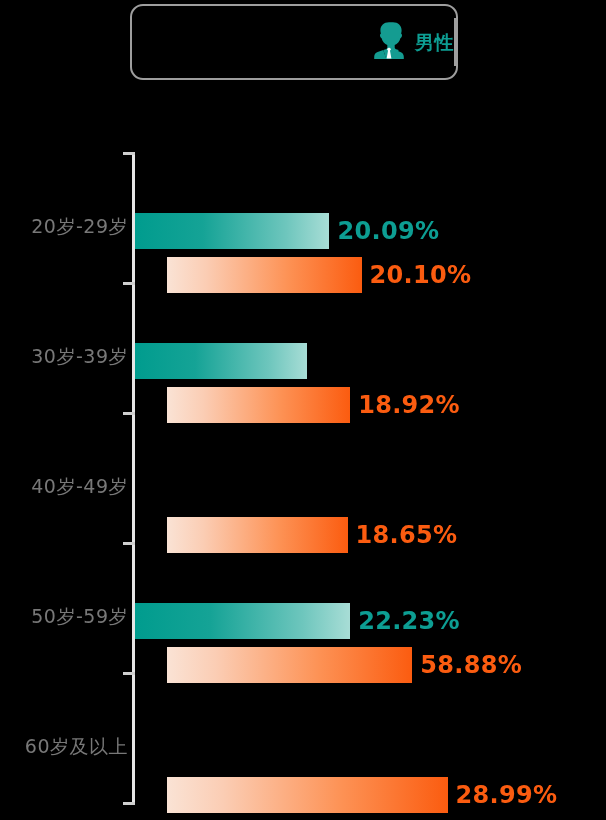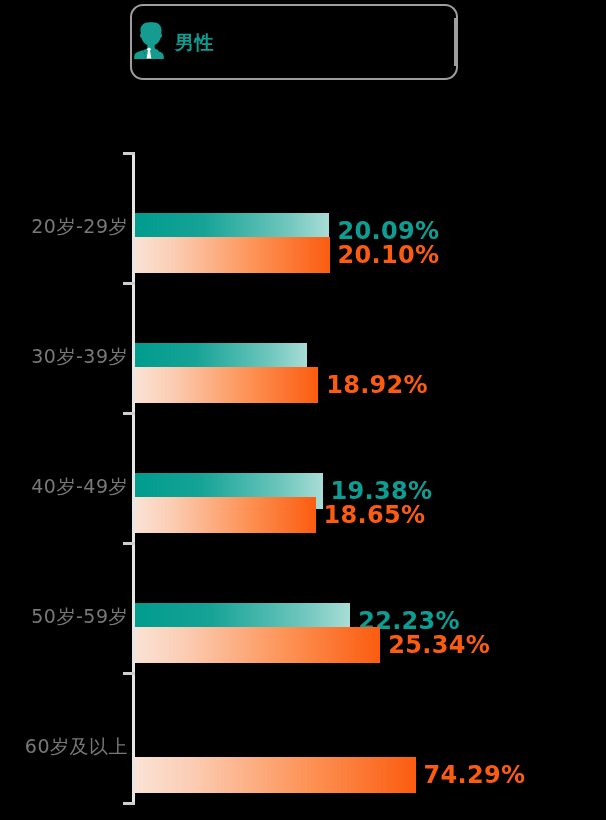--- a/index.html
+++ b/index.html
@@ -25,21 +25,21 @@
     box-sizing: border-box;
     border: 2px solid #9e9e9e;
     border-radius: 13px;
     display: flex;
     align-items: stretch;
   }
   .legend-item {
     flex: 1 1 50%;
     display: flex;
     align-items: center;
-    justify-content: flex-start;
+    justify-content: flex-end;
     gap: 9px;
   }
   .legend-divider {
     width: 2px;
     background: #9e9e9e;
     margin: 12px 0;
     flex: 0 0 2px;
   }
   .legend-icon { display: block; }
   .legend-label {
@@ -93,21 +93,21 @@
   }
   .bar-row {
     position: absolute;
     left: 135px;
     height: 36px;
     display: flex;
     align-items: center;
     margin-top: 32px;
   }
   .bar-row.male   { top: 0px; }
-  .bar-row.female { top: 24px; }
+  .bar-row.female { top: 44px; padding-left: 32px; }
 
   .bar {
     height: 36px;
   }
   .bar.male {
     background: linear-gradient(to right, #009c8e 0%, #15a396 35%, #6ec6bd 78%, #a8ddd6 100%);
   }
   .bar.female {
     background: linear-gradient(to right, #fae3d5 0%, #fbcdb4 20%, #fd9255 62%, #fb5c10 100%);
   }
@@ -166,41 +166,37 @@
         <div class="bar-row male">
           <div class="bar male" style="width: 172.498px;"></div>
         </div>
         <div class="bar-row female">
           <div class="bar female" style="width: 183.146px;"></div>
           <div class="bar-value female">18.92%</div>
         </div>
       </div>
       <div class="group" style="top: 441px; height: 72px;">
         <div class="cat-label">40岁-49岁</div>
-        <div class="bar-row male">
-          <div class="bar male" style="width: 187.598px;"></div>
-          <div class="bar-value male">19.38%</div>
-        </div>
         <div class="bar-row female">
           <div class="bar female" style="width: 180.532px;"></div>
           <div class="bar-value female">18.65%</div>
         </div>
       </div>
       <div class="group" style="top: 571px; height: 72px;">
         <div class="cat-label">50岁-59岁</div>
         <div class="bar-row male">
           <div class="bar male" style="width: 215.186px;"></div>
           <div class="bar-value male">22.23%</div>
         </div>
         <div class="bar-row female">
           <div class="bar female" style="width: 245.291px;"></div>
-          <div class="bar-value female">25.34%</div>
+          <div class="bar-value female">58.88%</div>
         </div>
       </div>
       <div class="group" style="top: 701px; height: 72px;">
         <div class="cat-label">60岁及以上</div>
         <div class="bar-row female">
           <div class="bar female" style="width: 280.623px;"></div>
-          <div class="bar-value female">74.29%</div>
+          <div class="bar-value female">28.99%</div>
         </div>
       </div>
     </div>
 </div>
 
 </body></html>

